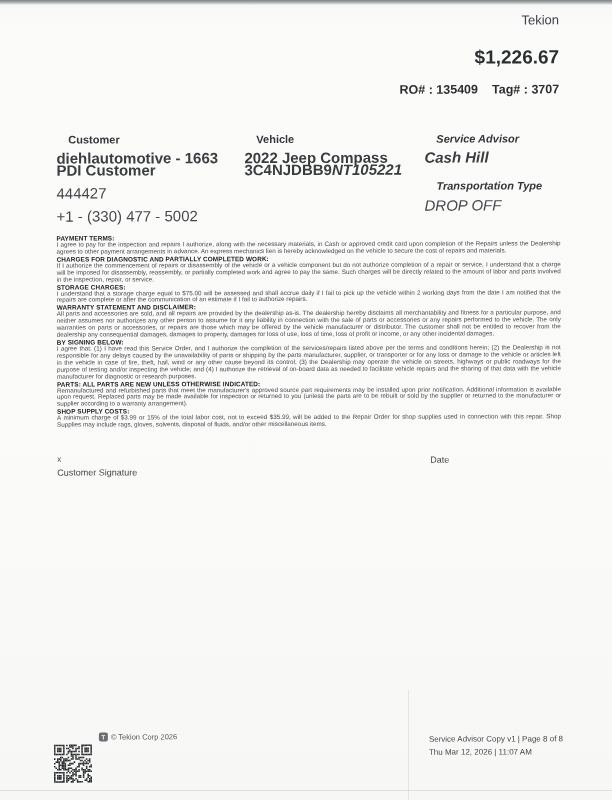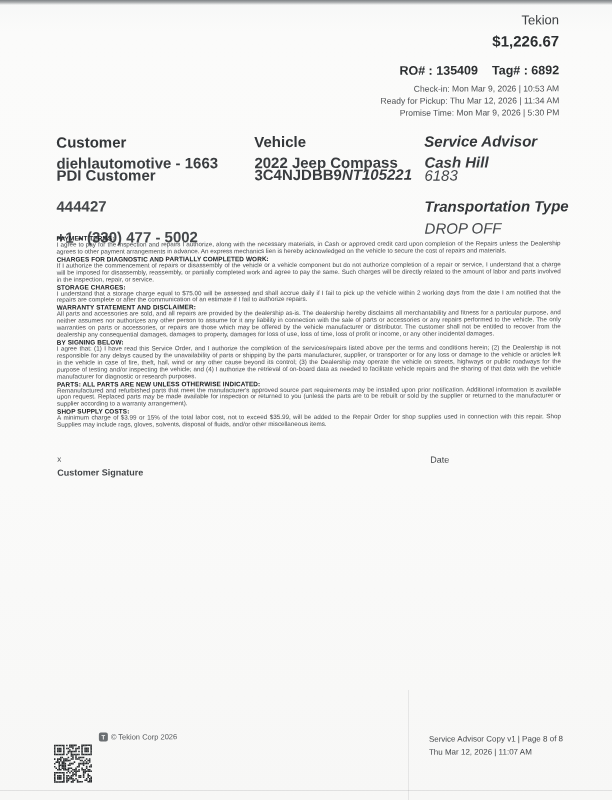--- a/index.html
+++ b/index.html
@@ -13,47 +13,47 @@
   }
   .scan-top-edge{position:absolute;left:0;top:0;width:612px;height:5px;
     background:linear-gradient(180deg,#7e8285 0%,#a9acae 45%,rgba(200,202,203,0) 100%);}
   .scan-bottom-line{position:absolute;left:0;top:790px;width:612px;height:1px;background:rgba(120,123,125,.18);}
   .scan-vert-line{position:absolute;left:408px;top:690px;width:1px;height:110px;background:rgba(120,123,125,.14);}
   .tilt{position:absolute;left:0;top:0;width:612px;height:800px;transform:rotate(-.15deg);}
 
   
   .hdr{position:absolute;right:52px;top:13px;text-align:right;}
   .hdr .inv-label{font-size:13px;color:#3f4245;}
-  .hdr .inv-total{font-size:15px;font-weight:bold;color:#2c2f31;margin-top:5px;}
+  .hdr .inv-total{font-size:19px;font-weight:bold;color:#2c2f31;margin-top:19px;}
   .hdr .ro-line{font-size:12.5px;font-weight:bold;color:#2c2f31;margin-top:14px;}
   .hdr .ro-line .gap{display:inline-block;width:14px;}
   .hdr .dates{font-size:8.5px;color:#4c4f52;line-height:12px;margin-top:5px;font-weight:500;}
 
   
   .col{position:absolute;top:133px;}
   .col-customer{left:57px;width:180px;}
-  .col-vehicle{left:255px;width:165px;}
+  .col-vehicle{left:245px;width:165px;}
   .col-advisor{left:425px;width:150px;font-style:italic;}
-  .col h3{font-size:15px;font-weight:bold;color:#34373a;margin:0 0 7px 0;}
+  .col h3{font-size:11px;font-weight:bold;color:#34373a;margin:0 0 7px 12px;}
   .col .ln{font-size:15px;line-height:13px;color:#45484b;}
   .col .ln.strong{font-weight:bold;color:#3a3d40;line-height:12px;}
-  .col .ln.spaced{margin-top:18px;font-weight:bold;}
+  .col .ln.spaced{margin-top:10px;}
   .vin .serial{font-style:italic;}
   .subblock{margin-top:16px;}
 
   
   .terms{position:absolute;left:57px;top:234px;width:504px;}
   .terms .sec-h{font-size:6.4px;line-height:7px;font-weight:bold;color:#202326;letter-spacing:.1px;}
   .terms .sec-b{font-size:6.3px;line-height:6.9px;color:#46494c;text-align:justify;}
 
   
   .sig{position:absolute;left:57px;top:455px;width:504px;}
   .sig .xmark{font-size:8px;color:#4a4d50;line-height:8px;}
   .sig .row{display:flex;justify-content:space-between;margin-top:4px;}
-  .sig .lbl{font-size:9px;color:#44474a;font-weight:bold;}
+  .sig .lbl{font-size:9px;color:#44474a;}
   .sig .date-lbl{position:absolute;left:373px;top:0;font-size:9px;color:#44474a;}
 
   
   .foot-brand{position:absolute;left:98px;top:732px;display:flex;align-items:flex-start;font-size:7.5px;color:#55585b;}
   .tekion-logo{display:inline-flex;align-items:center;justify-content:center;width:9px;height:9px;border-radius:2px;
     background:#6b6f72;color:#fbfbfa;font-size:6px;font-weight:bold;margin-right:3px;}
   .qr{position:absolute;left:53px;top:743px;width:38px;height:40px;}
   .foot-right{position:absolute;left:428px;top:734px;font-size:8px;line-height:12.5px;color:#46494c;}
 </style>
 </head>
@@ -61,47 +61,41 @@
 
 <div class="page">
   <div class="scan-top-edge"></div>
 
   <div class="tilt">
 
     <div class="hdr">
       <div class="inv-label">Tekion</div>
       <div class="inv-total">$1,226.67</div>
       <div class="ro-line">
-        <span>RO# : 135409</span><span class="gap"></span><span>Tag# : 6892</span>
-      </div>
-      <div class="dates">
-        <div>Check-in: Mon Mar 9, 2026 | 10:53 AM</div>
-        <div>Ready for Pickup: Thu Mar 12, 2026 | 11:34 AM</div>
-        <div>Promise Time: Mon Mar 9, 2026 | 5:30 PM</div>
+        <span>RO# : 135409</span><span class="gap"></span><span>Tag# : 3707</span>
       </div>
     </div>
 
     <div class="col col-customer">
       <h3>Customer</h3>
       <div class="ln strong">diehlautomotive - 1663</div>
       <div class="ln strong">PDI Customer</div>
       <div class="ln spaced">444427</div>
       <div class="ln spaced">+1 - (330) 477 - 5002</div>
     </div>
 
     <div class="col col-vehicle">
       <h3>Vehicle</h3>
       <div class="ln strong">2022 Jeep Compass</div>
       <div class="ln strong vin"><span>3C4NJDBB9</span><span class="serial">NT105221</span></div>
     </div>
 
     <div class="col col-advisor">
       <h3>Service Advisor</h3>
       <div class="ln strong">Cash Hill</div>
-      <div class="ln">6183</div>
       <div class="subblock">
         <h3>Transportation Type</h3>
         <div class="ln">DROP OFF</div>
       </div>
     </div>
 
     <div class="terms">
       <div>
         <div class="sec-h">PAYMENT TERMS:</div>
         <div class="sec-b">I agree to pay for the inspection and repairs I authorize, along with the necessary materials, in Cash or approved credit card upon completion of the Repairs unless the Dealership agrees to other payment arrangements in advance. An express mechanics lien is hereby acknowledged on the vehicle to secure the cost of repairs and materials.</div>

